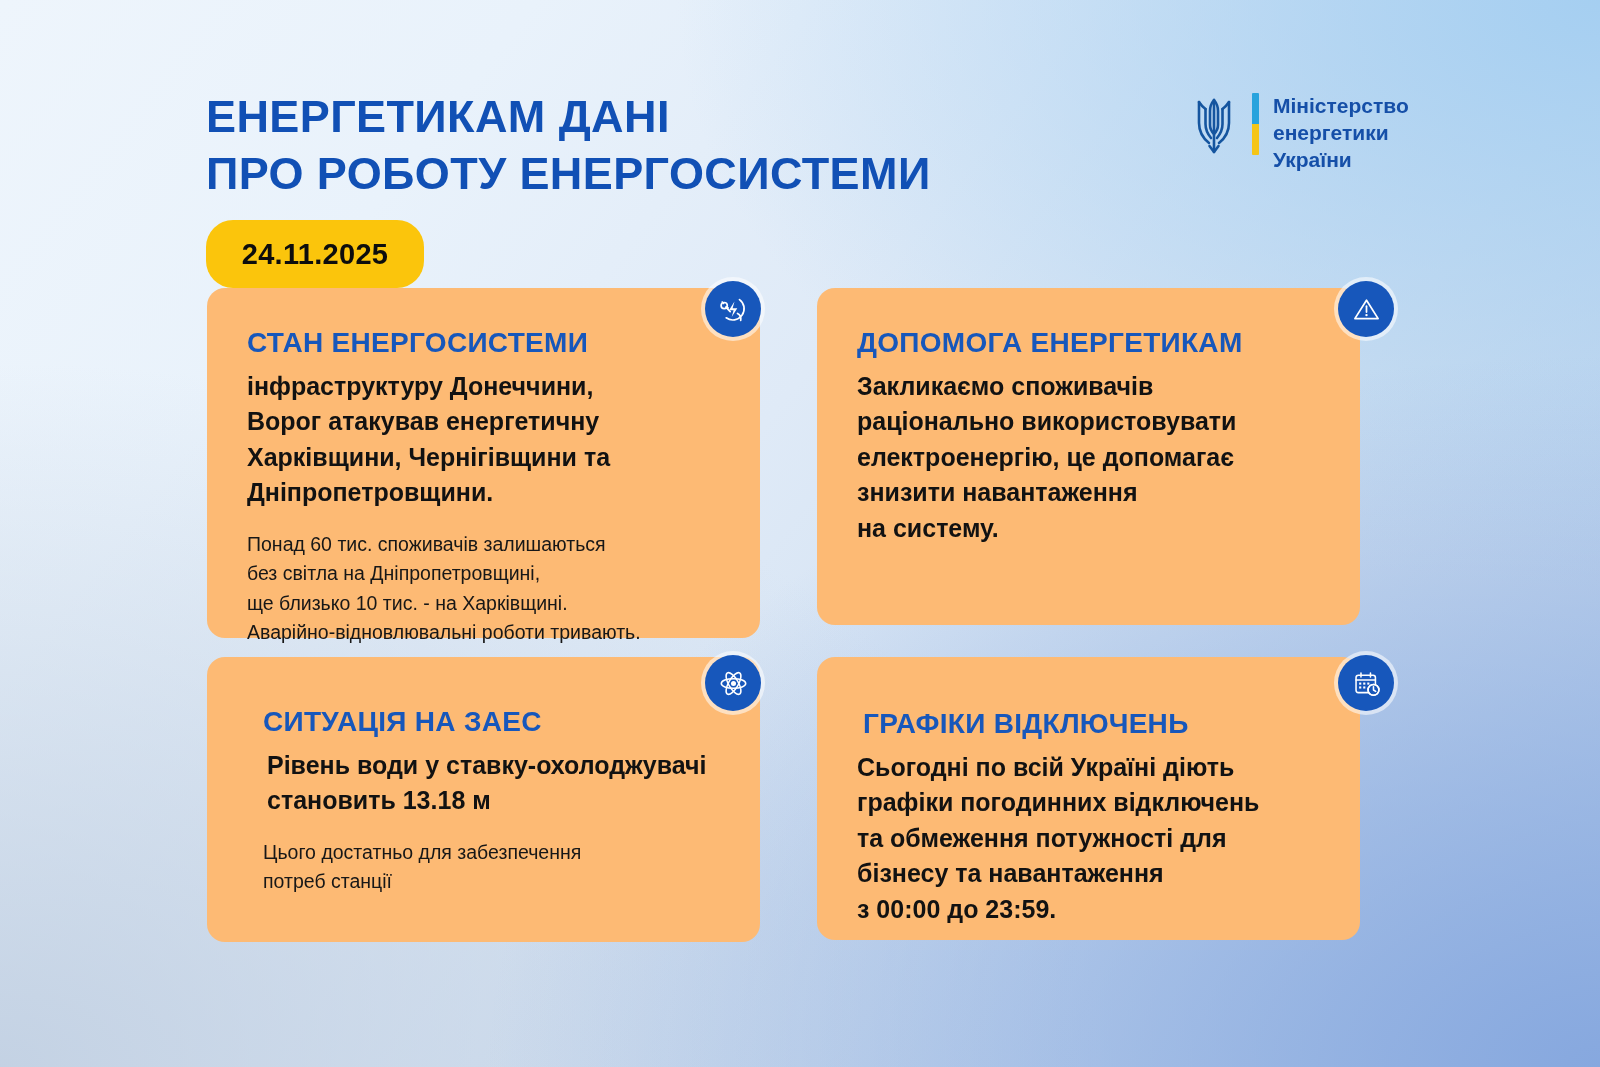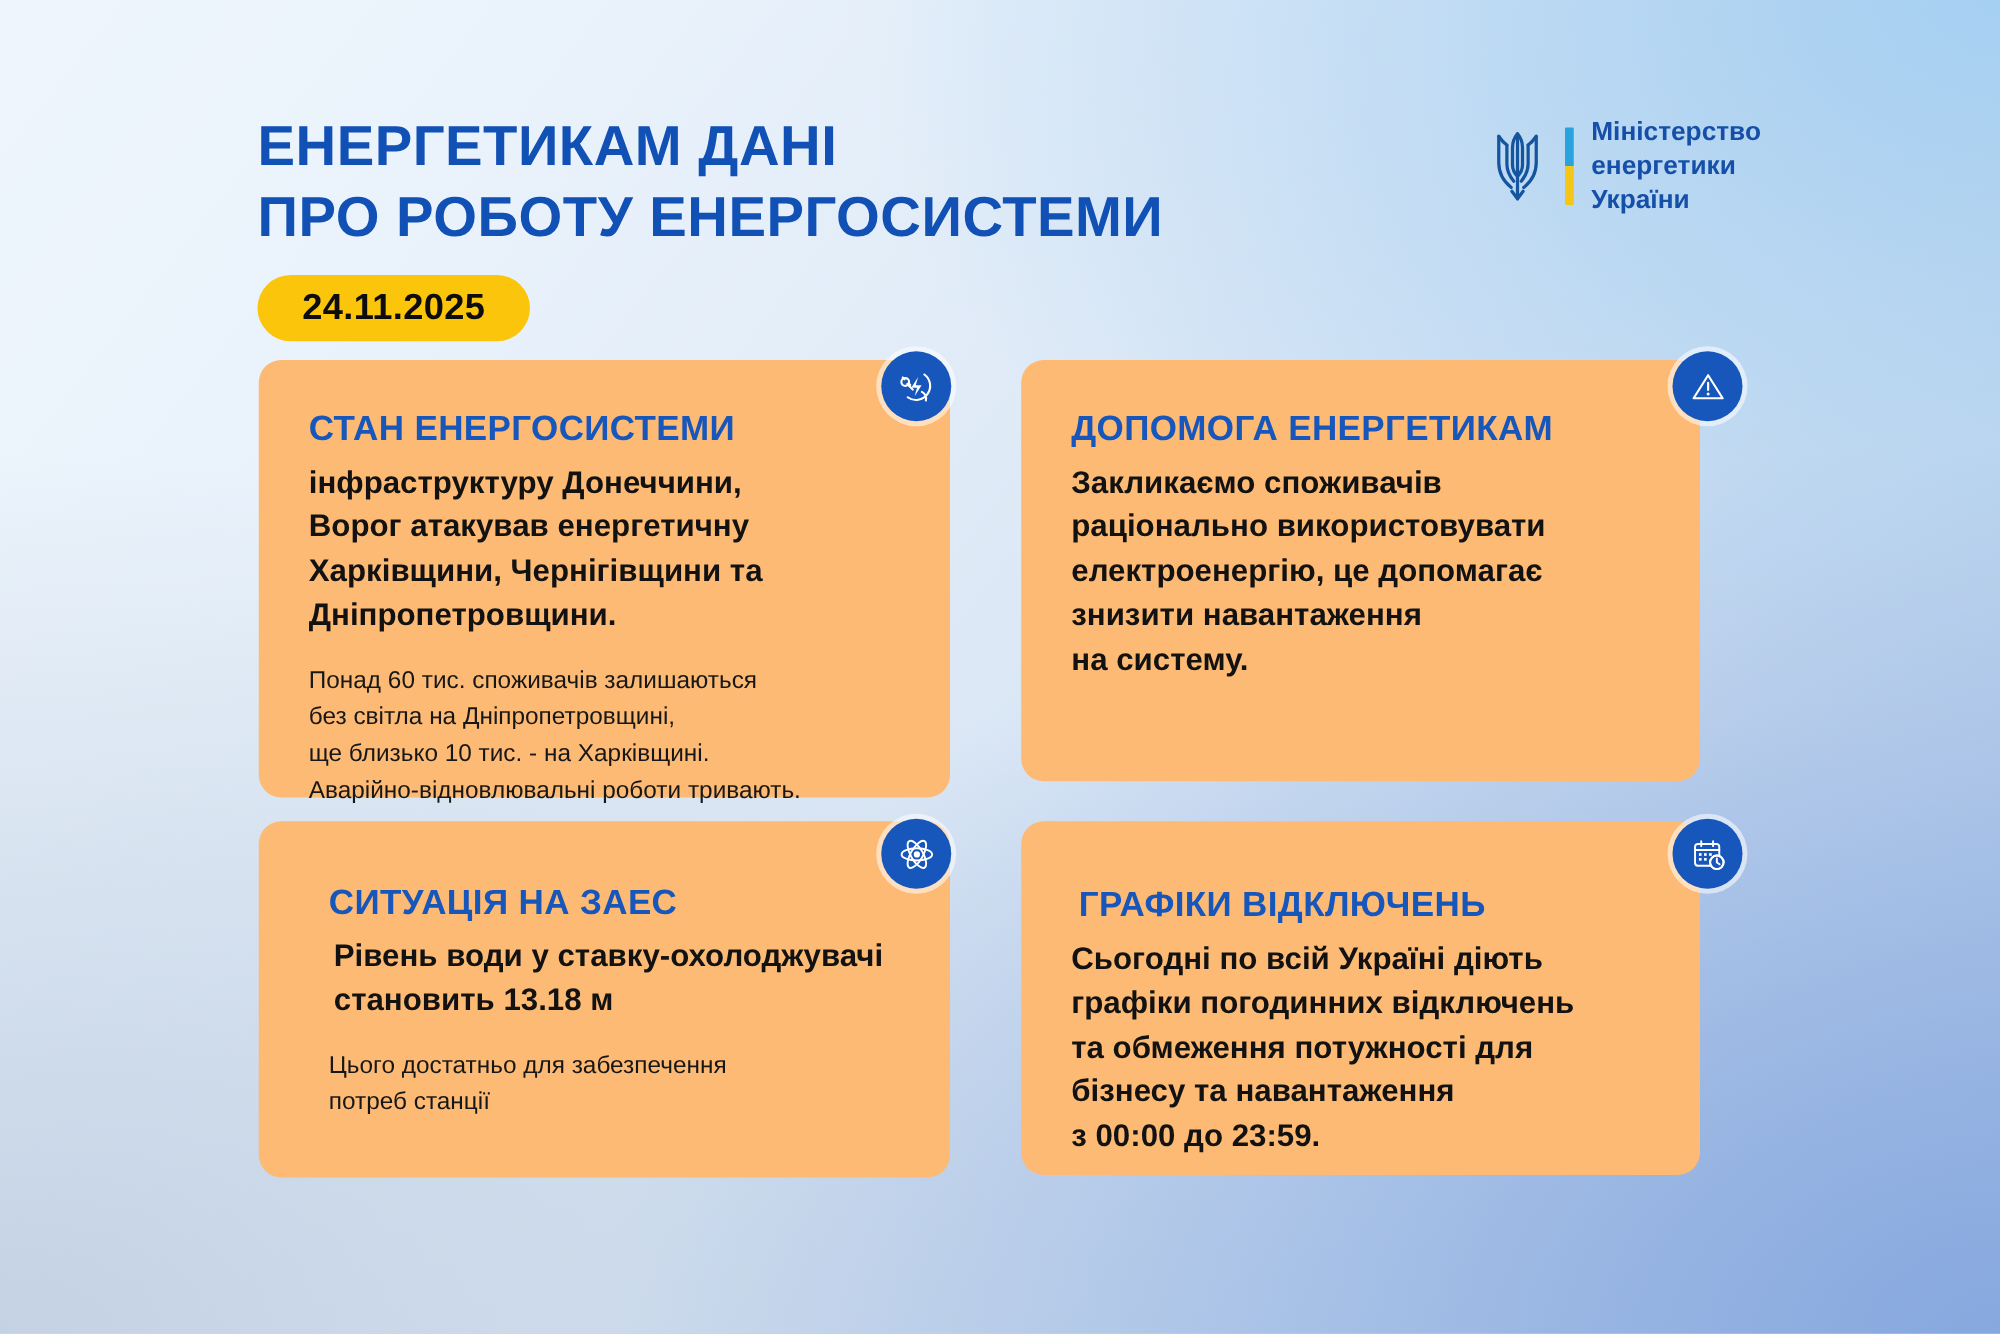--- a/index.html
+++ b/index.html
@@ -47,21 +47,21 @@
     letter-spacing: 0.4px;
     color: #1150b5;
     line-height: 1.27;
     white-space: nowrap;
   }
 
   .date-badge {
     position: absolute;
     left: 206px;
     top: 220px;
-    height: 53px;
+    height: 68px;
     min-width: 218px;
     padding: 0 28px;
     border-radius: 27px;
     background: #fbc50c;
     display: flex;
     align-items: center;
     justify-content: center;
   }
   .date-badge span {
     font-size: 29px;
@@ -69,21 +69,21 @@
     color: #0d0d0d;
     letter-spacing: 0.3px;
   }
 
   
   .logo {
     position: absolute;
     left: 1190px;
     top: 93px;
     display: flex;
-    align-items: center;
+    align-items: flex-start;
     gap: 0px;
   }
   .logo-tryzub {
     width: 48px;
     height: 66px;
     flex: 0 0 auto;
   }
   .logo-divider {
     width: 7px;
     height: 62px;

